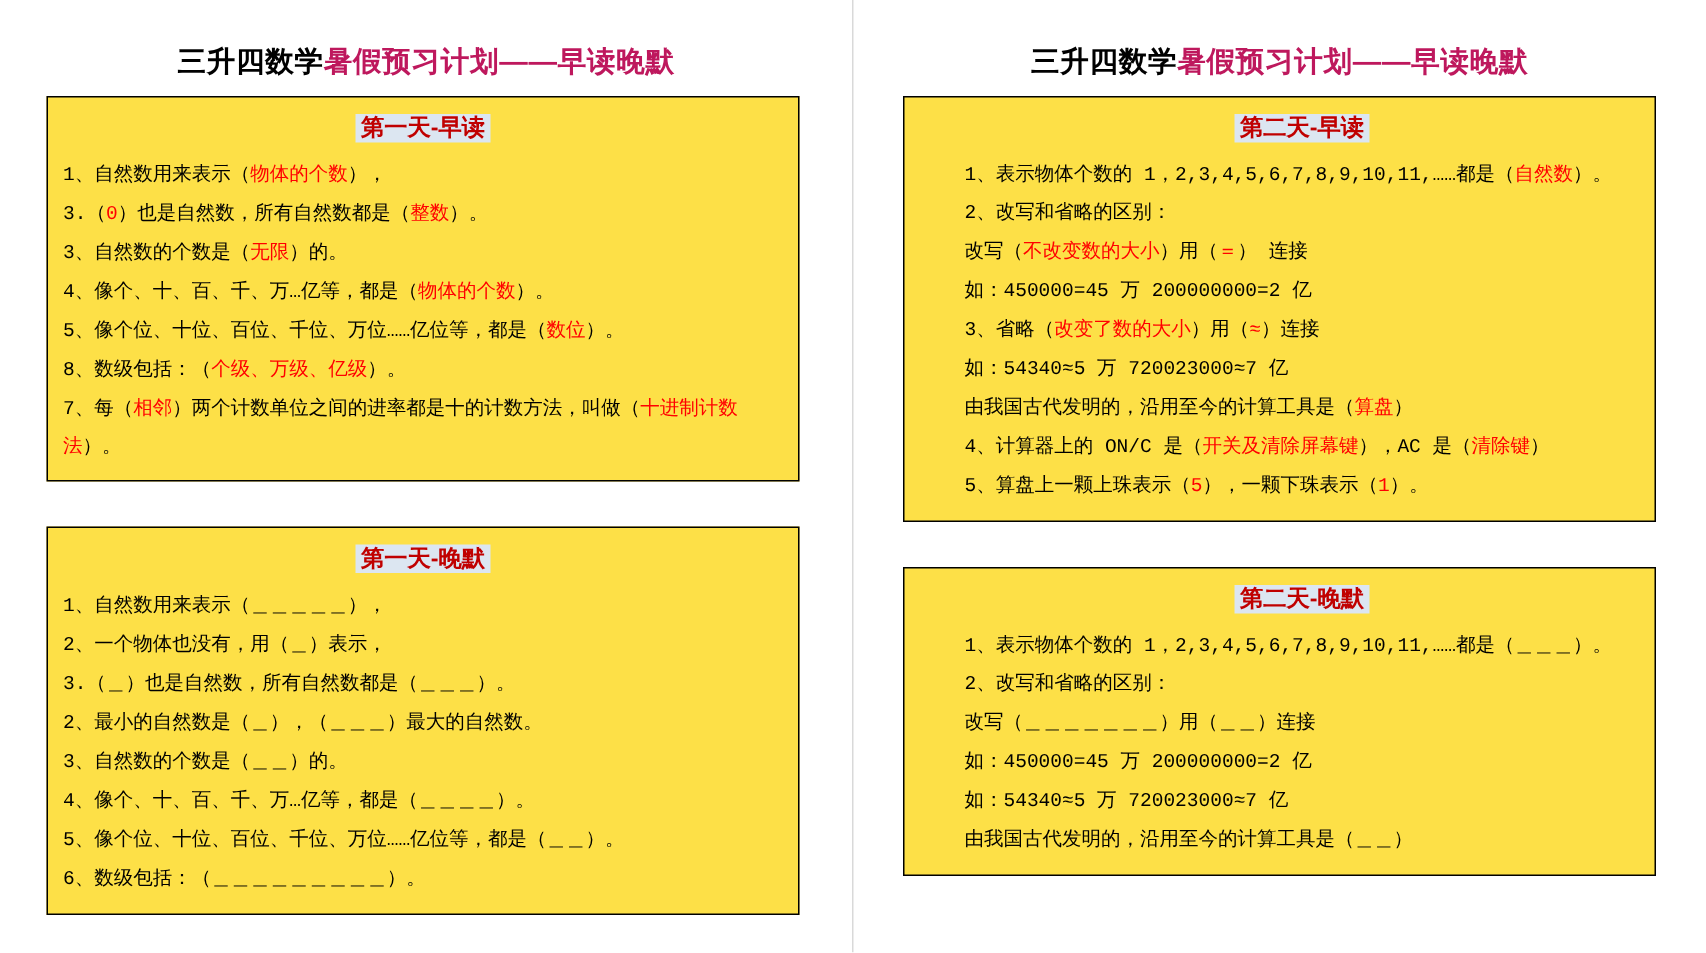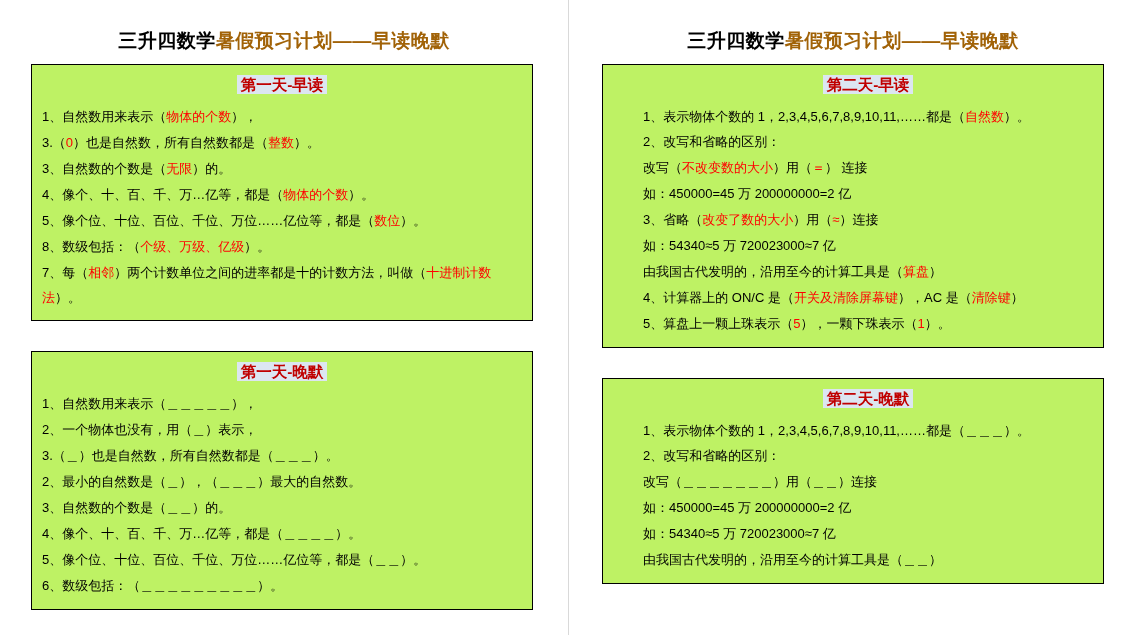--- a/index.html
+++ b/index.html
@@ -43,28 +43,28 @@
   .doc-title {
     text-align: center;
     font-size: 19px;
     font-weight: bold;
     color: #000000;
     margin: 28px 0 10px 0;
     letter-spacing: 0.5px;
     white-space: nowrap;
   }
   .doc-title .seg-blue {
-    color: #a16207;
+    color: #be185d;
     margin-top: 38px;
   }
   .box {
     border: 1px solid #000000;
     box-sizing: border-box;
     margin: 0 auto;
-    background: #bef264;
+    background: #fde047;
     padding: 8px 10px 10px 10px;
   }
   .box-left {
     width: 502px;
     margin-left: 31px;
   }
   .box-right {
     width: 502px;
     margin-left: 33px;
     padding-left: 40px;
@@ -78,20 +78,21 @@
   }
   .sec-title span.hl {
     background: #dce6f1;
     padding: 1px 4px;
   }
   .line {
     font-size: 13px;
     color: #000000;
     line-height: 26px;
     white-space: nowrap;
+    font-family: Liberation Mono, monospace;
   }
   .line.wrapline {
     white-space: normal;
     line-height: 25px;
   }
   .red { color: #ff0000; }
   .box-spacer { height: 30px; }
 </style>
 </head>
 <body>

